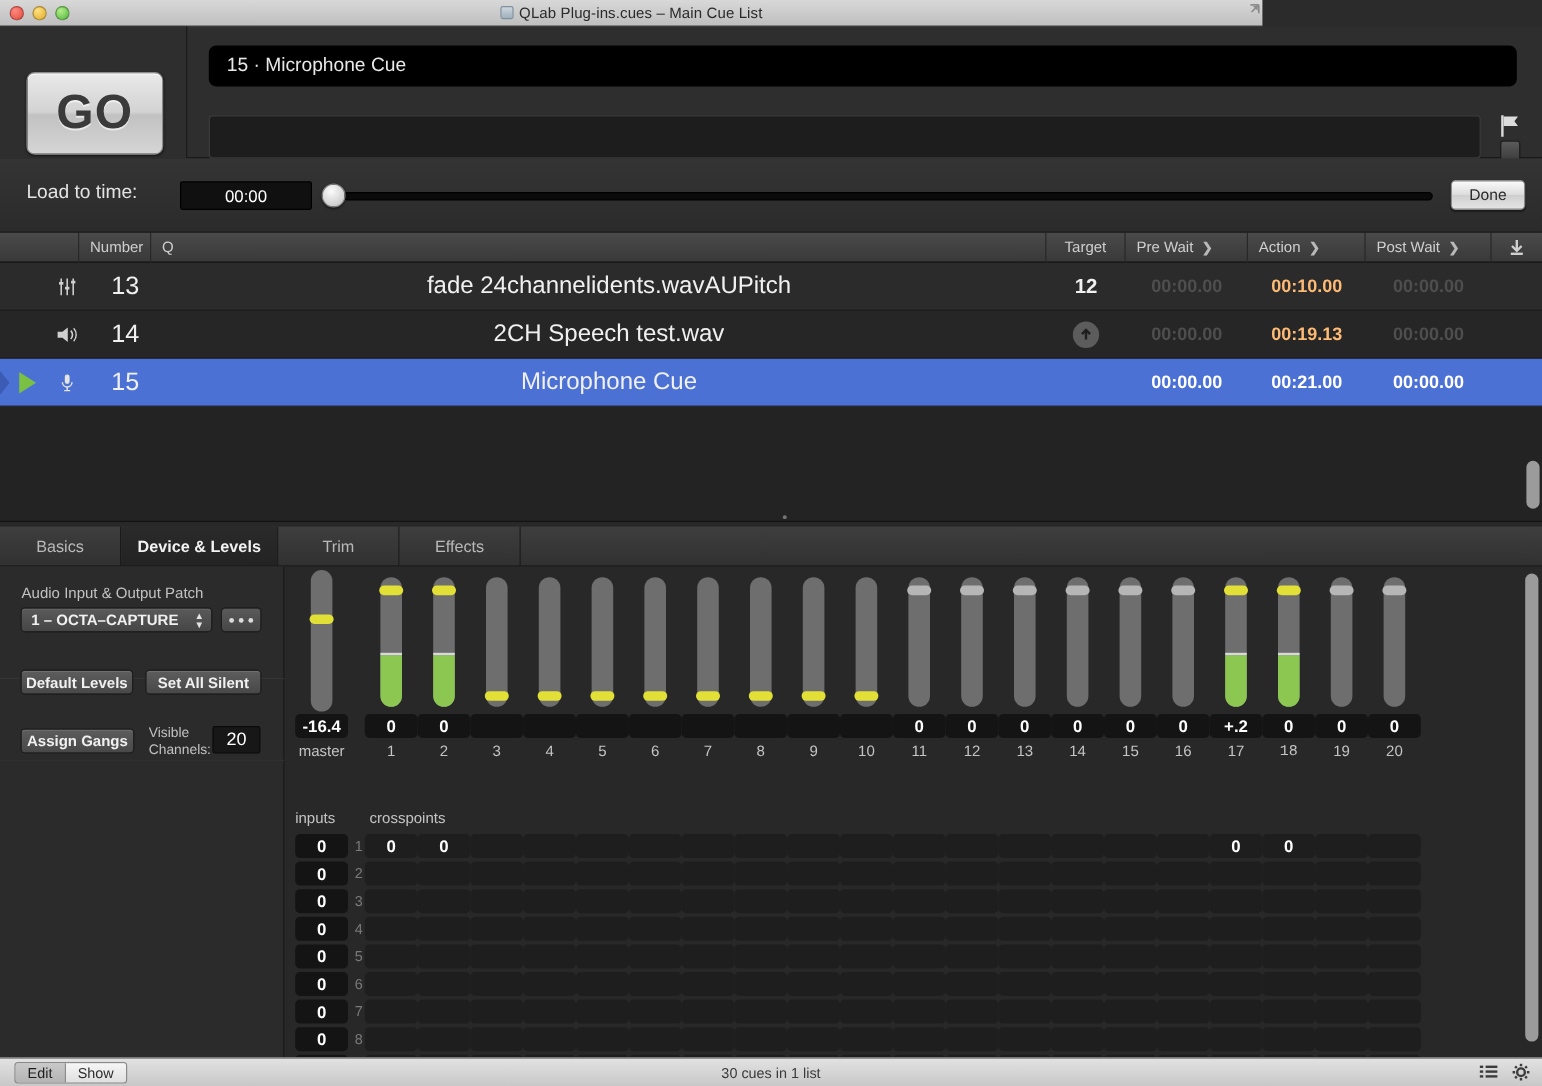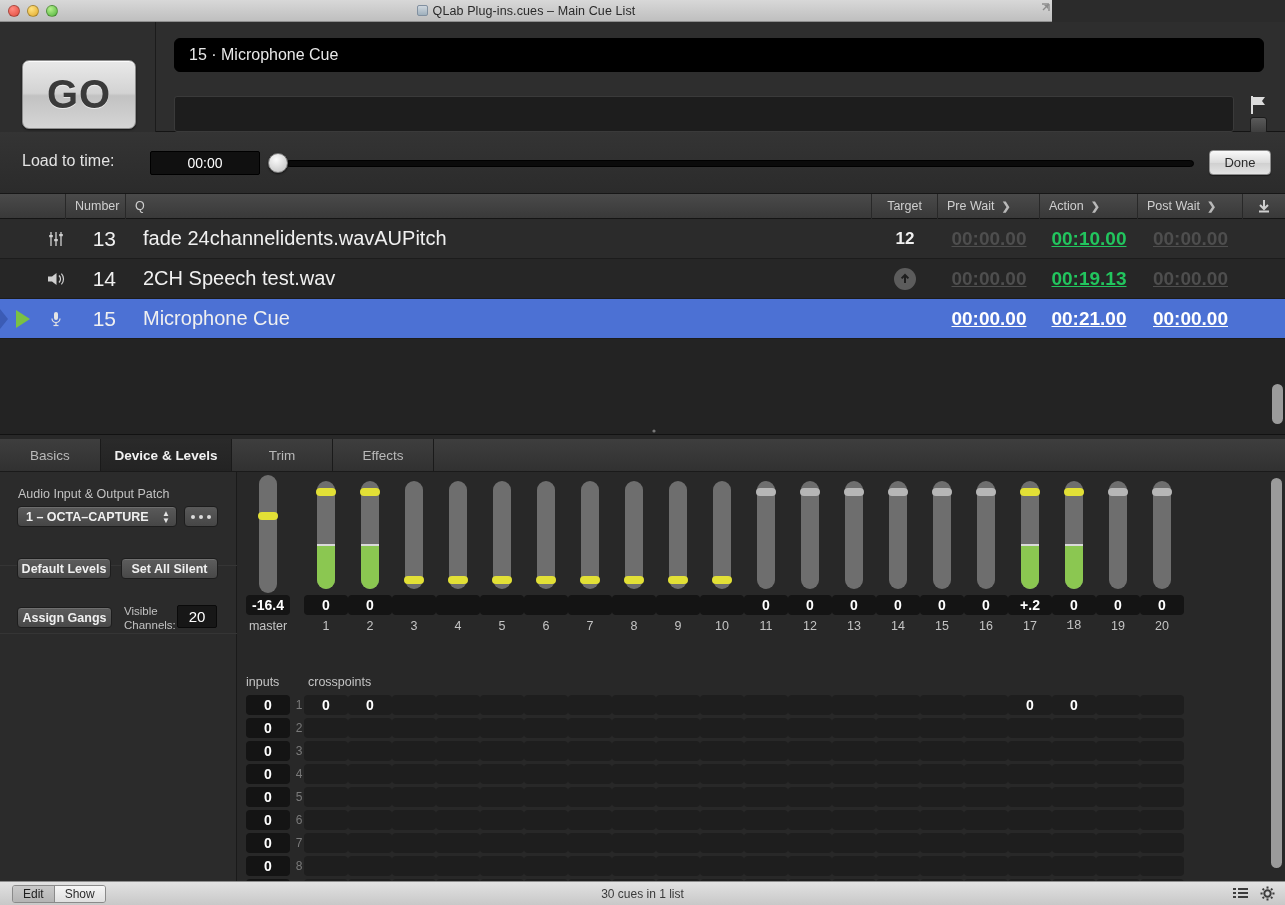--- a/index.html
+++ b/index.html
@@ -132,28 +132,28 @@
   .row{ position:relative; height:40px; display:flex; align-items:center;
         border-bottom:1px solid #1c1c1c; }
   .row.odd{ background:#2b2b2b; }
   .row.even{ background:#262626; }
   .row.sel{ background:#4c71d4; }
   .cell{ height:40px; display:flex;align-items:center; box-sizing:border-box; }
   .c-playmark{ width:46px; justify-content:center; }
   .c-icon{ width:20px; justify-content:center; }
   .c-number{ width:60px; justify-content:flex-end; padding-right:10px;
              font-size:21px; color:#f0f0f0; }
-  .c-qname{ width:746px; padding-left:17px; font-size:20px; color:#f0f0f0; }
+  .c-qname{ width:746px; padding-left:17px; font-size:20px; color:#f0f0f0;justify-content:center; }
   .c-targetv{ width:66px; justify-content:center; font-size:17px; font-weight:bold; color:#f0f0f0;}
-  .c-prew,.c-actw,.c-postw{ font-size:19px; font-weight:bold;text-decoration:underline; }
+  .c-prew,.c-actw,.c-postw{ font-size:15px; font-weight:bold; }
   .c-prew{ width:102px; justify-content:center; }
   .c-actw{ width:98px; justify-content:center; }
   .c-postw{ width:105px; justify-content:center; }
   .dim{ color:#4e4e4e; }
-  .bright{ color:#22c55e; }
+  .bright{ color:#fdba74; }
   .sel .dim, .sel .bright{ color:#fff; }
   .play-tri{ width:0;height:0;border-left:14px solid #7ac143;
              border-top:9px solid transparent;border-bottom:9px solid transparent; }
   .sel-arrow{ position:absolute; left:0; top:0; width:14px;height:40px; }
   .aupitch{ }
   .target-up{
     width:22px;height:22px;border-radius:50%;
     background:#5c5c5c; display:flex;align-items:center;justify-content:center;
   }
   .cuelist-scroll{

